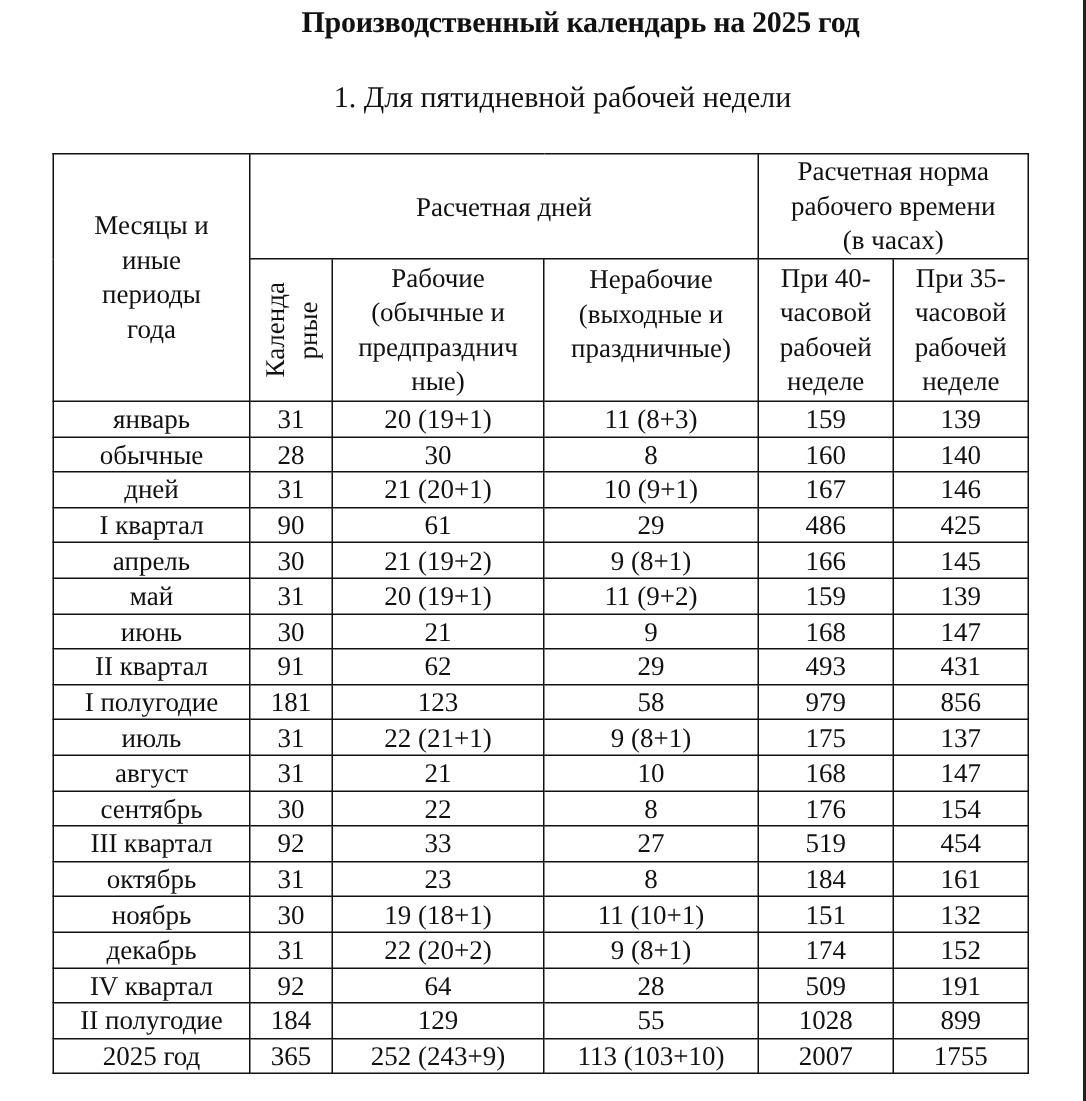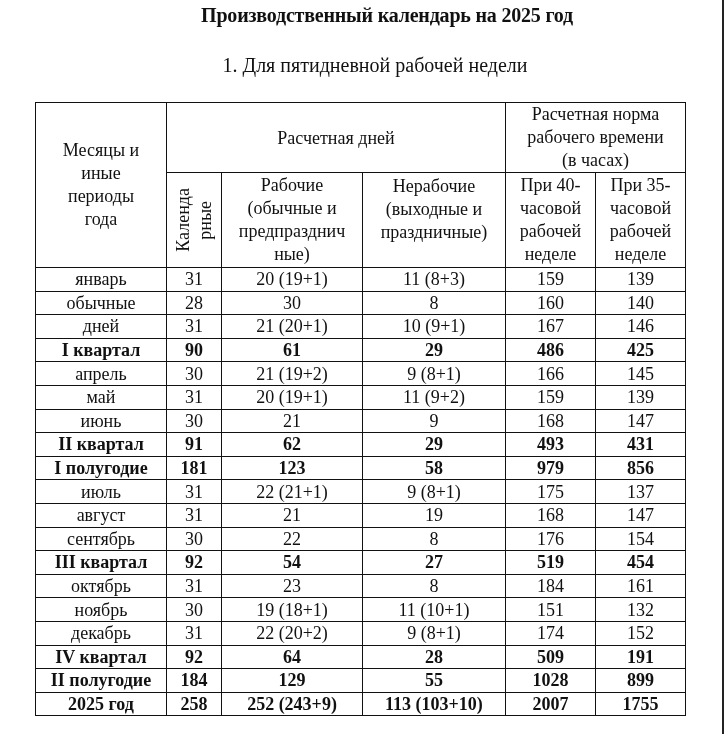--- a/index.html
+++ b/index.html
@@ -19,21 +19,21 @@
   th.month-h { vertical-align: middle; line-height: 23px; padding-bottom: 18px; }
   th.count-h { padding-bottom: 10px; }
   th.norm-h { line-height: 23px; font-family: Liberation Serif, serif; }
   th.sub { line-height: 23px; }
   th.vert { padding: 0; }
   .vert-wrap { width: 100%; height: 92px; display: flex; align-items: center; justify-content: center; }
   .vert-text { writing-mode: vertical-rl; transform: rotate(180deg); line-height: 22px;
                white-space: pre; text-align: center; }
   tr.row td { height: 22.6px; }
   td.name { text-align: left; padding-left: 3px; white-space: nowrap; }
-  tr.bold td { font-weight: bold; }
+  tr.bold td { font-weight: normal; }
 </style>
 </head>
 <body>
 
 <div class="right-edge"></div>
 
 <div class="title">Производственный календарь на 2025 год</div>
 <div class="subtitle">1. Для пятидневной рабочей недели</div>
 
 <table class="cal">
@@ -170,36 +170,36 @@
         <td>31</td>
         <td>22 (21+1)</td>
         <td>9 (8+1)</td>
         <td>175</td>
         <td>137</td>
       </tr>
       <tr class="row">
         <td class="name">август</td>
         <td>31</td>
         <td>21</td>
-        <td>19</td>
+        <td>10</td>
         <td>168</td>
         <td>147</td>
       </tr>
       <tr class="row">
         <td class="name">сентябрь</td>
         <td>30</td>
         <td>22</td>
         <td>8</td>
         <td>176</td>
         <td>154</td>
       </tr>
       <tr class="row bold">
         <td class="name">III квартал</td>
         <td>92</td>
-        <td>54</td>
+        <td>33</td>
         <td>27</td>
         <td>519</td>
         <td>454</td>
       </tr>
       <tr class="row">
         <td class="name">октябрь</td>
         <td>31</td>
         <td>23</td>
         <td>8</td>
         <td>184</td>
@@ -232,20 +232,20 @@
       <tr class="row bold">
         <td class="name">II полугодие</td>
         <td>184</td>
         <td>129</td>
         <td>55</td>
         <td>1028</td>
         <td>899</td>
       </tr>
       <tr class="row bold">
         <td class="name">2025 год</td>
-        <td>258</td>
+        <td>365</td>
         <td>252 (243+9)</td>
         <td>113 (103+10)</td>
         <td>2007</td>
         <td>1755</td>
       </tr>
     </tbody>
 </table>
 
 </body></html>

